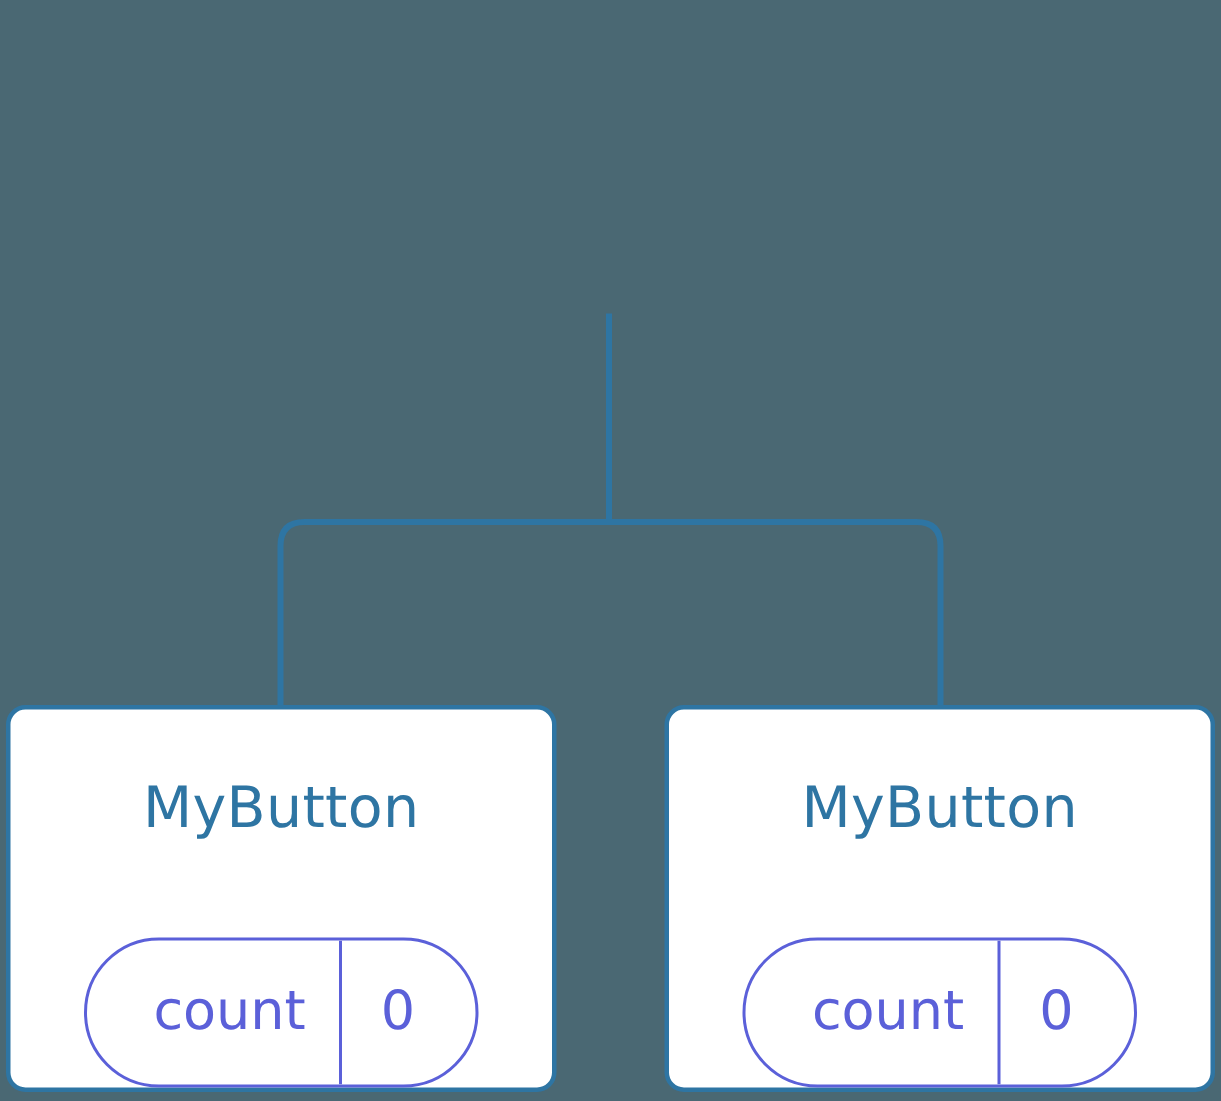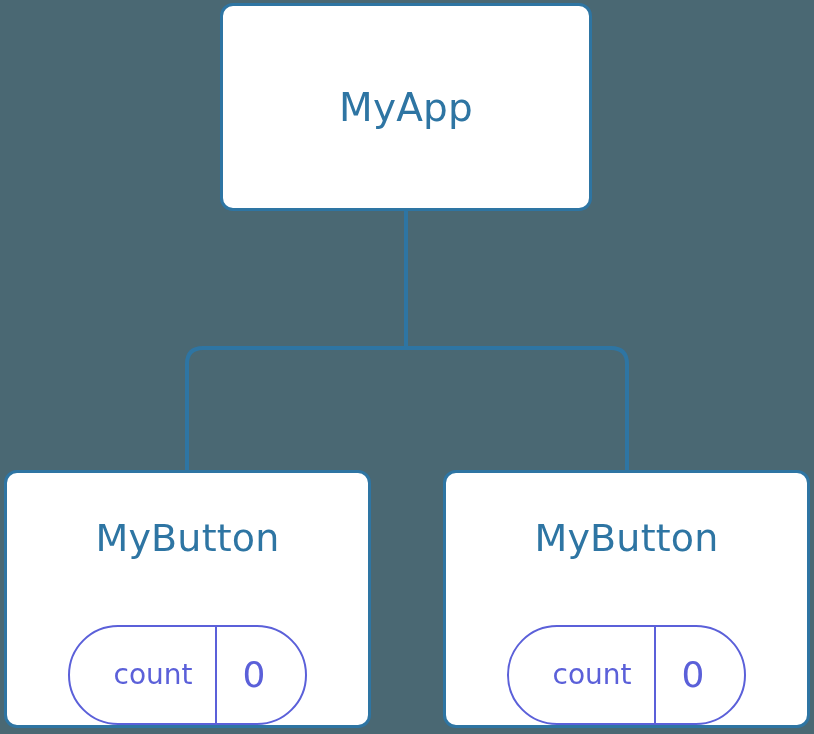--- a/index.html
+++ b/index.html
@@ -97,21 +97,21 @@
     background: #ffffff;
     overflow: hidden;
   }
 
   .pill-key {
     display: flex;
     align-items: center;
     justify-content: center;
     padding: 0 22px 0 44px;
     color: #5b60d9;
-    font-size: 28px;
+    font-size: 36px;
     line-height: 1;
     white-space: nowrap;
   }
 
   .pill-divider {
     width: 2px;
     background: #5b60d9;
     flex: 0 0 auto;
   }
 
@@ -131,23 +131,20 @@
 
 <div id="stage">
 
   <svg id="connectors" viewBox="0 0 814 734" width="814" height="734" aria-hidden="true">
 
     <path d="M 406 209 L 406 348" fill="none" stroke="#2e75a3" stroke-width="4" stroke-linecap="butt"></path>
 
     <path d="M 187 471 L 187 364 Q 187 348 203 348 L 611 348 Q 627 348 627 364 L 627 471" fill="none" stroke="#2e75a3" stroke-width="4" stroke-linecap="butt"></path>
   </svg>
 
-  <div class="node node-root">
-    <div class="node-title">MyApp</div>
-  </div>
 
   <div class="node node-leaf-left">
     <div class="node-title">MyButton</div>
 
     <div class="state-pill">
       <div class="pill-key">count</div>
       <div class="pill-divider"></div>
       <div class="pill-value">0</div>
     </div>
   </div>

